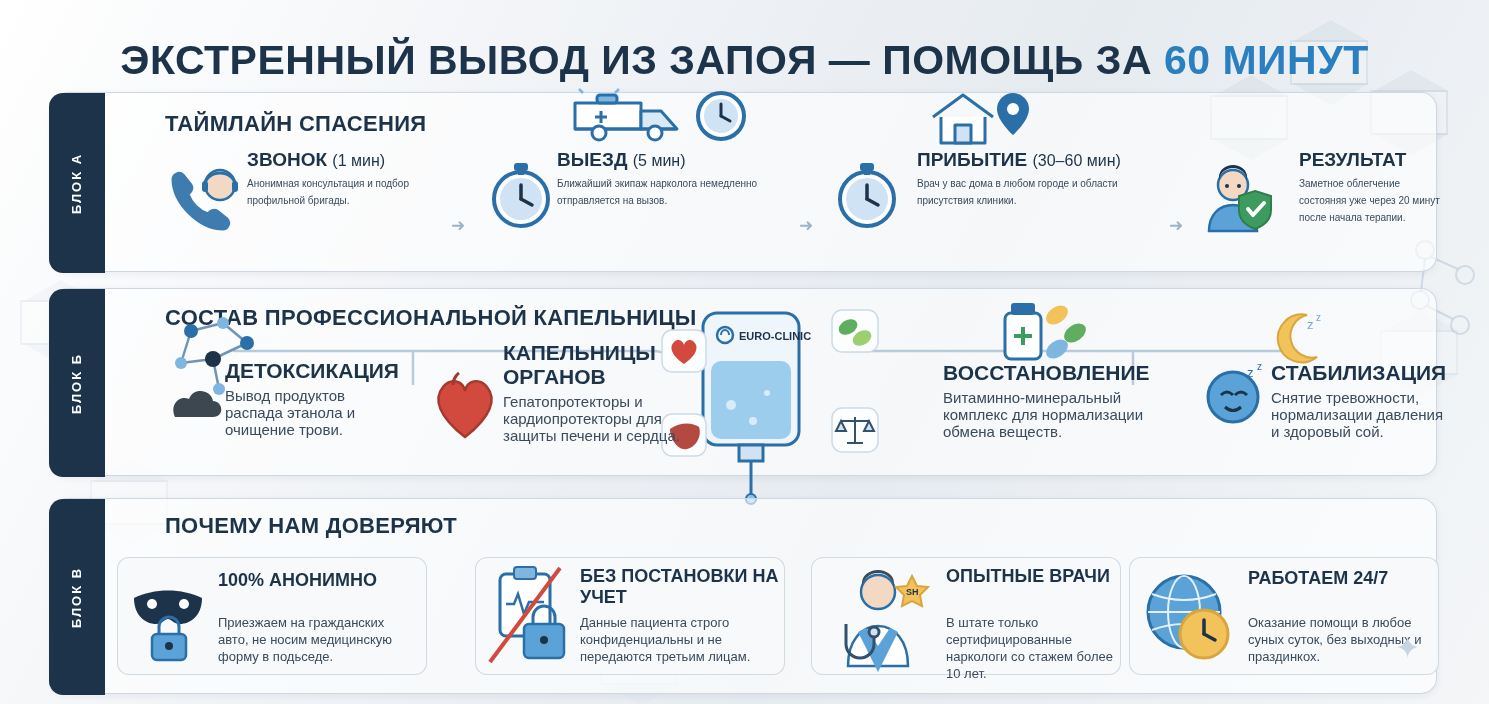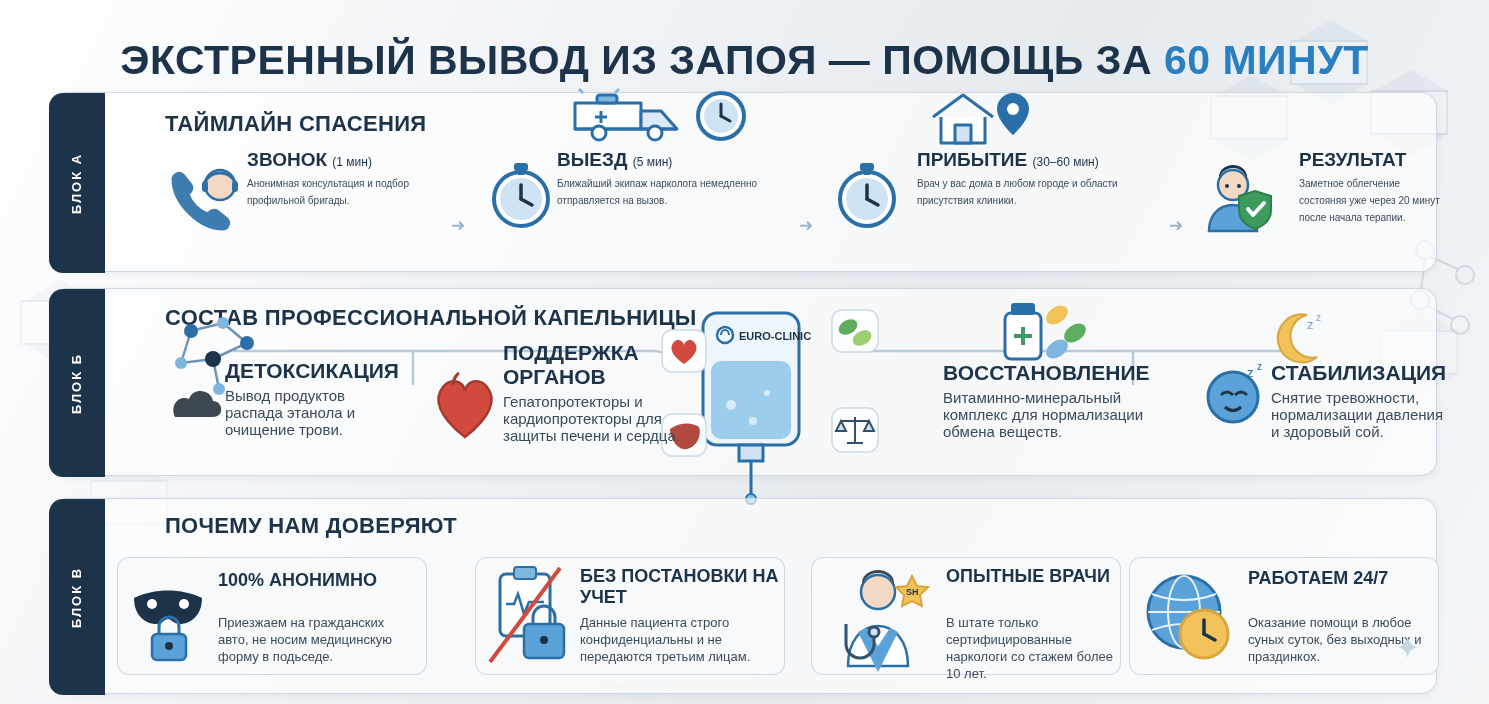--- a/index.html
+++ b/index.html
@@ -81,21 +81,21 @@
 
   
   #blockA { left: 52px; top: 92px; width: 1385px; height: 180px; }
   #blockA .block-tab { height: 180px; }
   #blockA .block-title { left: 112px; top: 18px; }
 
   .stepA { position: absolute; top: 56px; }
   .stepA .head {
     font-size: 19px; font-weight: bold; color: #1d3349; white-space: nowrap;
   }
-  .stepA .head .sub { font-weight: normal; font-size: 12px; color: #1d3349; }
+  .stepA .head .sub { font-weight: normal; font-size: 16px; color: #1d3349; }
   .stepA .desc {
     margin-top: 4px;
     font-size: 10px; line-height: 17px; color: #3a4b5c; max-width: 215px;
   }
   .arrow {
     position: absolute;
     color: #9ab4c9; font-size: 17px;
   }
 
   
@@ -364,21 +364,21 @@
         <div class="desc" style="max-width:175px;">Вывод продуктов распада этанола и очищение трови.</div>
       </div>
     </div>
 
     <div class="itemB" style="left:378px; top:52px; width:260px;">
       <svg style="position:absolute; left:0px; top:28px;" width="70" height="72">
         <path d="M34 68 C8 48 2 30 12 18 c8 -10 20 -6 22 4 c2 -10 14 -14 22 -4 c10 12 4 30 -22 50z" fill="#d24a3d" stroke="#a33a30" stroke-width="2.5"></path>
         <path d="M22 16 c0 -8 6 -12 6 -12" stroke="#a33a30" stroke-width="3" fill="none"></path>
       </svg>
       <div style="margin-left:72px;">
-        <div class="head">ПОДДЕРЖКА ОРГАНОВ</div>
+        <div class="head">КАПЕЛЬНИЦЫ ОРГАНОВ</div>
         <div class="desc" style="max-width:185px;">Гепатопротекторы и кардиопротекторы для защиты печени и сердца.</div>
       </div>
     </div>
 
     <div class="itemB" style="left:890px; top:72px; width:240px;">
       <svg style="position:absolute; left:40px; top:-62px;" width="120" height="66">
         <rect x="22" y="14" width="36" height="46" rx="6" fill="#fff" stroke="#2a6fa8" stroke-width="3"></rect>
         <rect x="28" y="4" width="24" height="12" rx="3" fill="#2a6fa8"></rect>
         <g stroke="#3d9b5f" stroke-width="4">
           <line x1="40" y1="28" x2="40" y2="46"></line>

